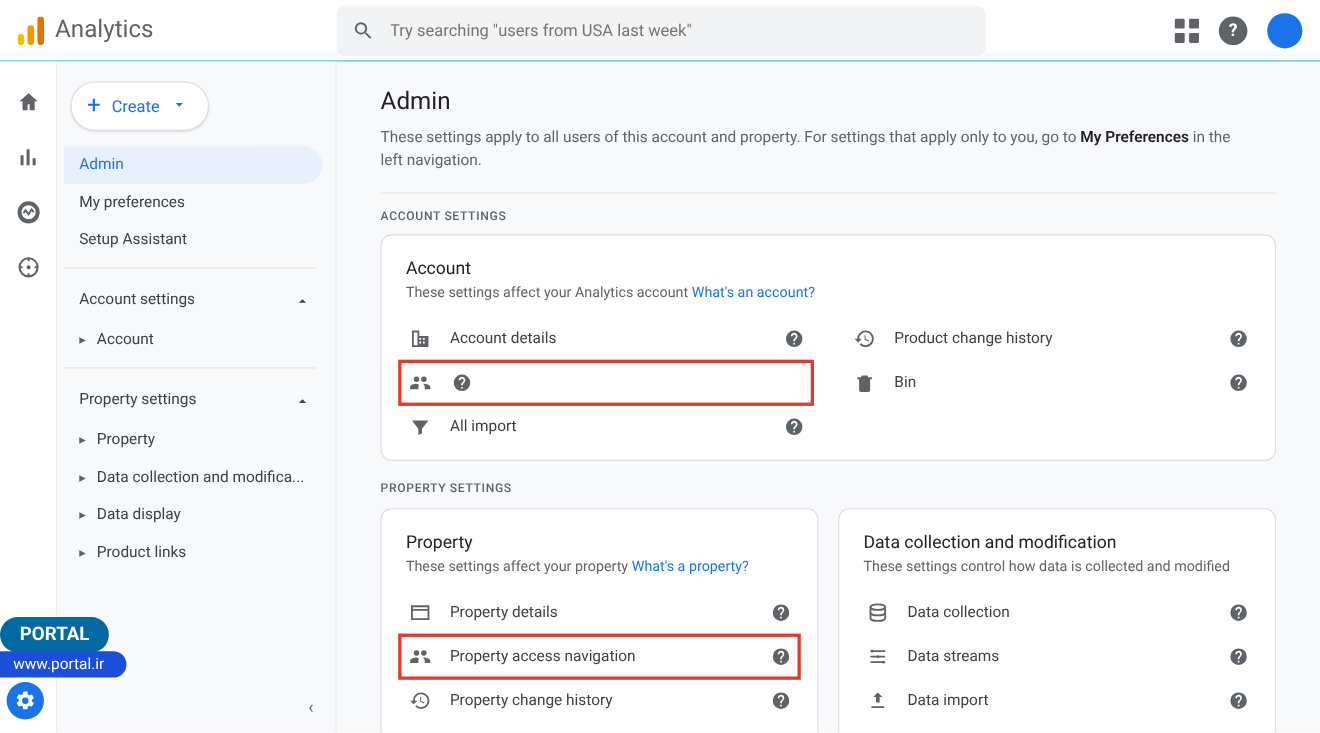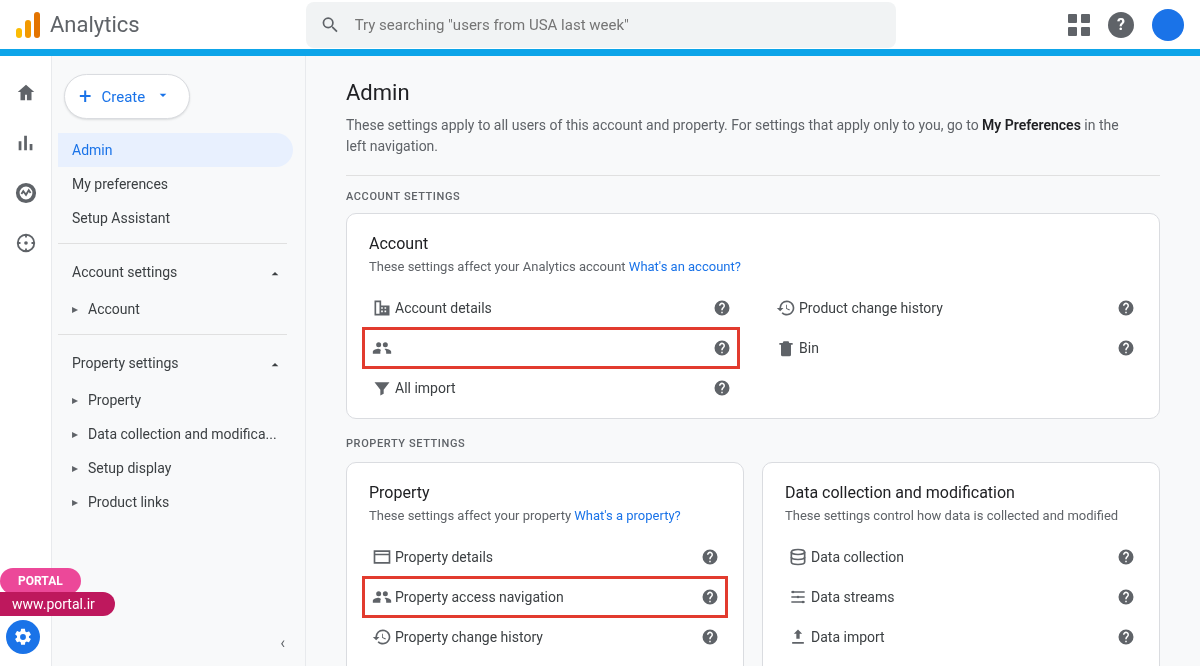--- a/index.html
+++ b/index.html
@@ -1,19 +1,19 @@
 <!DOCTYPE html>
 <html><head>
 <meta charset="utf-8">
 <style>
 * { box-sizing: border-box; margin: 0; padding: 0; font-family: "Google Sans", Roboto, Arial, sans-serif; }
 body { width: 1200px; height: 666px; background: #fff; overflow: hidden; color: #202124; position: relative; }
 
 
-.header { height: 56px; display: flex; align-items: center; padding: 0 16px; border-bottom: 7px solid #0ea5e9; background: #fff; }
+.header { height: 56px; display: flex; align-items: center; padding: 0 16px; border-bottom: 1px solid #0ea5e9; background: #fff; }
 .logo { display: flex; align-items: center; gap: 10px; width: 290px; }
 .logo-icon svg { display: block; }
 .logo-text { font-size: 22px; color: #5f6368; font-weight: 400; }
 .search { flex: 0 0 590px; height: 46px; background: #f1f3f4; border-radius: 8px; display: flex; align-items: center; padding: 0 14px; gap: 14px; color: #5f6368; }
 .search input { border: none; background: transparent; outline: none; font-size: 15px; color: #5f6368; width: 100%; }
 .header-right { margin-left: auto; display: flex; align-items: center; gap: 18px; }
 .apps-icon { width: 22px; height: 22px; display: grid; grid-template-columns: 1fr 1fr; grid-template-rows: 1fr 1fr; gap: 4px; }
 .apps-icon span { background: #5f6368; border-radius: 1px; }
 .help-icon-h, .avatar { width: 26px; height: 26px; border-radius: 50%; display:flex; align-items:center; justify-content:center; }
 .help-icon-h { background: #5f6368; color:#fff; font-weight:700; font-size:16px; }
@@ -45,31 +45,31 @@
 .page-desc b { color:#202124; font-weight: 600; }
 .hr { height:1px; background:#e0e0e0; margin: 18px 0 14px 0; }
 .section-label { font-size: 11px; letter-spacing: .6px; color:#5f6368; font-weight: 500; margin-bottom: 10px; }
 
 .card { background:#fff; border:1px solid #dadce0; border-radius: 10px; padding: 20px 22px 10px 22px; }
 .card-title { font-size: 16px; color:#202124; margin-bottom: 6px; }
 .card-desc { font-size: 13px; color:#5f6368; margin-bottom: 14px; }
 .card-desc a { color:#1a73e8; text-decoration: none; }
 
 .grid2 { display: grid; grid-template-columns: 1fr 1fr; gap: 0 40px; }
-.row { display:flex; align-items:center; height: 40px; position: relative; justify-content: space-between; }
+.row { display:flex; align-items:center; height: 40px; gap: 14px; position: relative; }
 .row .icon { width: 26px; display:flex; justify-content:center; color:#5f6368; }
 .row .label { flex:1; font-size: 14px; color:#3c4043; }
 .row .help-q { width:22px; height:22px; display:flex; align-items:center; justify-content:center; color:#5f6368; cursor: pointer; }
 .row.boxed { outline: 3px solid #e23b2e; outline-offset: -2px; padding: 0 6px; margin: 0 -6px; }
 
 .two-cards { display:grid; grid-template-columns: 1fr 1fr; gap: 18px; margin-top: 12px; }
 
 .watermark { position:absolute; left:0; bottom:50px; }
-.wm-pill { background:#ec4899; color:#fff; font-weight:700; font-size:12px; padding: 6px 18px; border-radius: 18px; display:inline-block; }
-.wm-url { background:#be185d; color:#fff; font-size:14px; padding: 4px 20px 4px 12px; border-radius: 0 18px 18px 0; display:inline-block; margin-top:-4px; }
+.wm-pill { background:#0369a1; color:#fff; font-weight:700; font-size:17px; padding: 6px 18px; border-radius: 18px; display:inline-block; }
+.wm-url { background:#1d4ed8; color:#fff; font-size:14px; padding: 4px 20px 4px 12px; border-radius: 0 18px 18px 0; display:inline-block; margin-top:-4px; }
 .gear-badge { position:absolute; bottom: 12px; left: 6px; width: 34px; height:34px; background:#1a73e8; border-radius:50%; display:flex; align-items:center; justify-content:center; color:#fff; }
 
 svg { fill: currentColor; }
 .chev-up { transform: rotate(180deg); display:inline-block; }
 </style>
 </head>
 <body>
 
 <svg width="0" height="0" style="position:absolute">
   <symbol id="i-search" viewBox="0 0 24 24">
@@ -236,21 +236,21 @@
     <div class="side-sub">
         <span class="arrow">▸</span>
         <span>Property</span>
       </div>
     <div class="side-sub">
         <span class="arrow">▸</span>
         <span>Data collection and modifica...</span>
       </div>
     <div class="side-sub">
         <span class="arrow">▸</span>
-        <span>Setup display</span>
+        <span>Data display</span>
       </div>
     <div class="side-sub">
         <span class="arrow">▸</span>
         <span>Product links</span>
       </div>
 
     <span class="collapse-caret">‹</span>
   </div>
 
   <div class="main">

